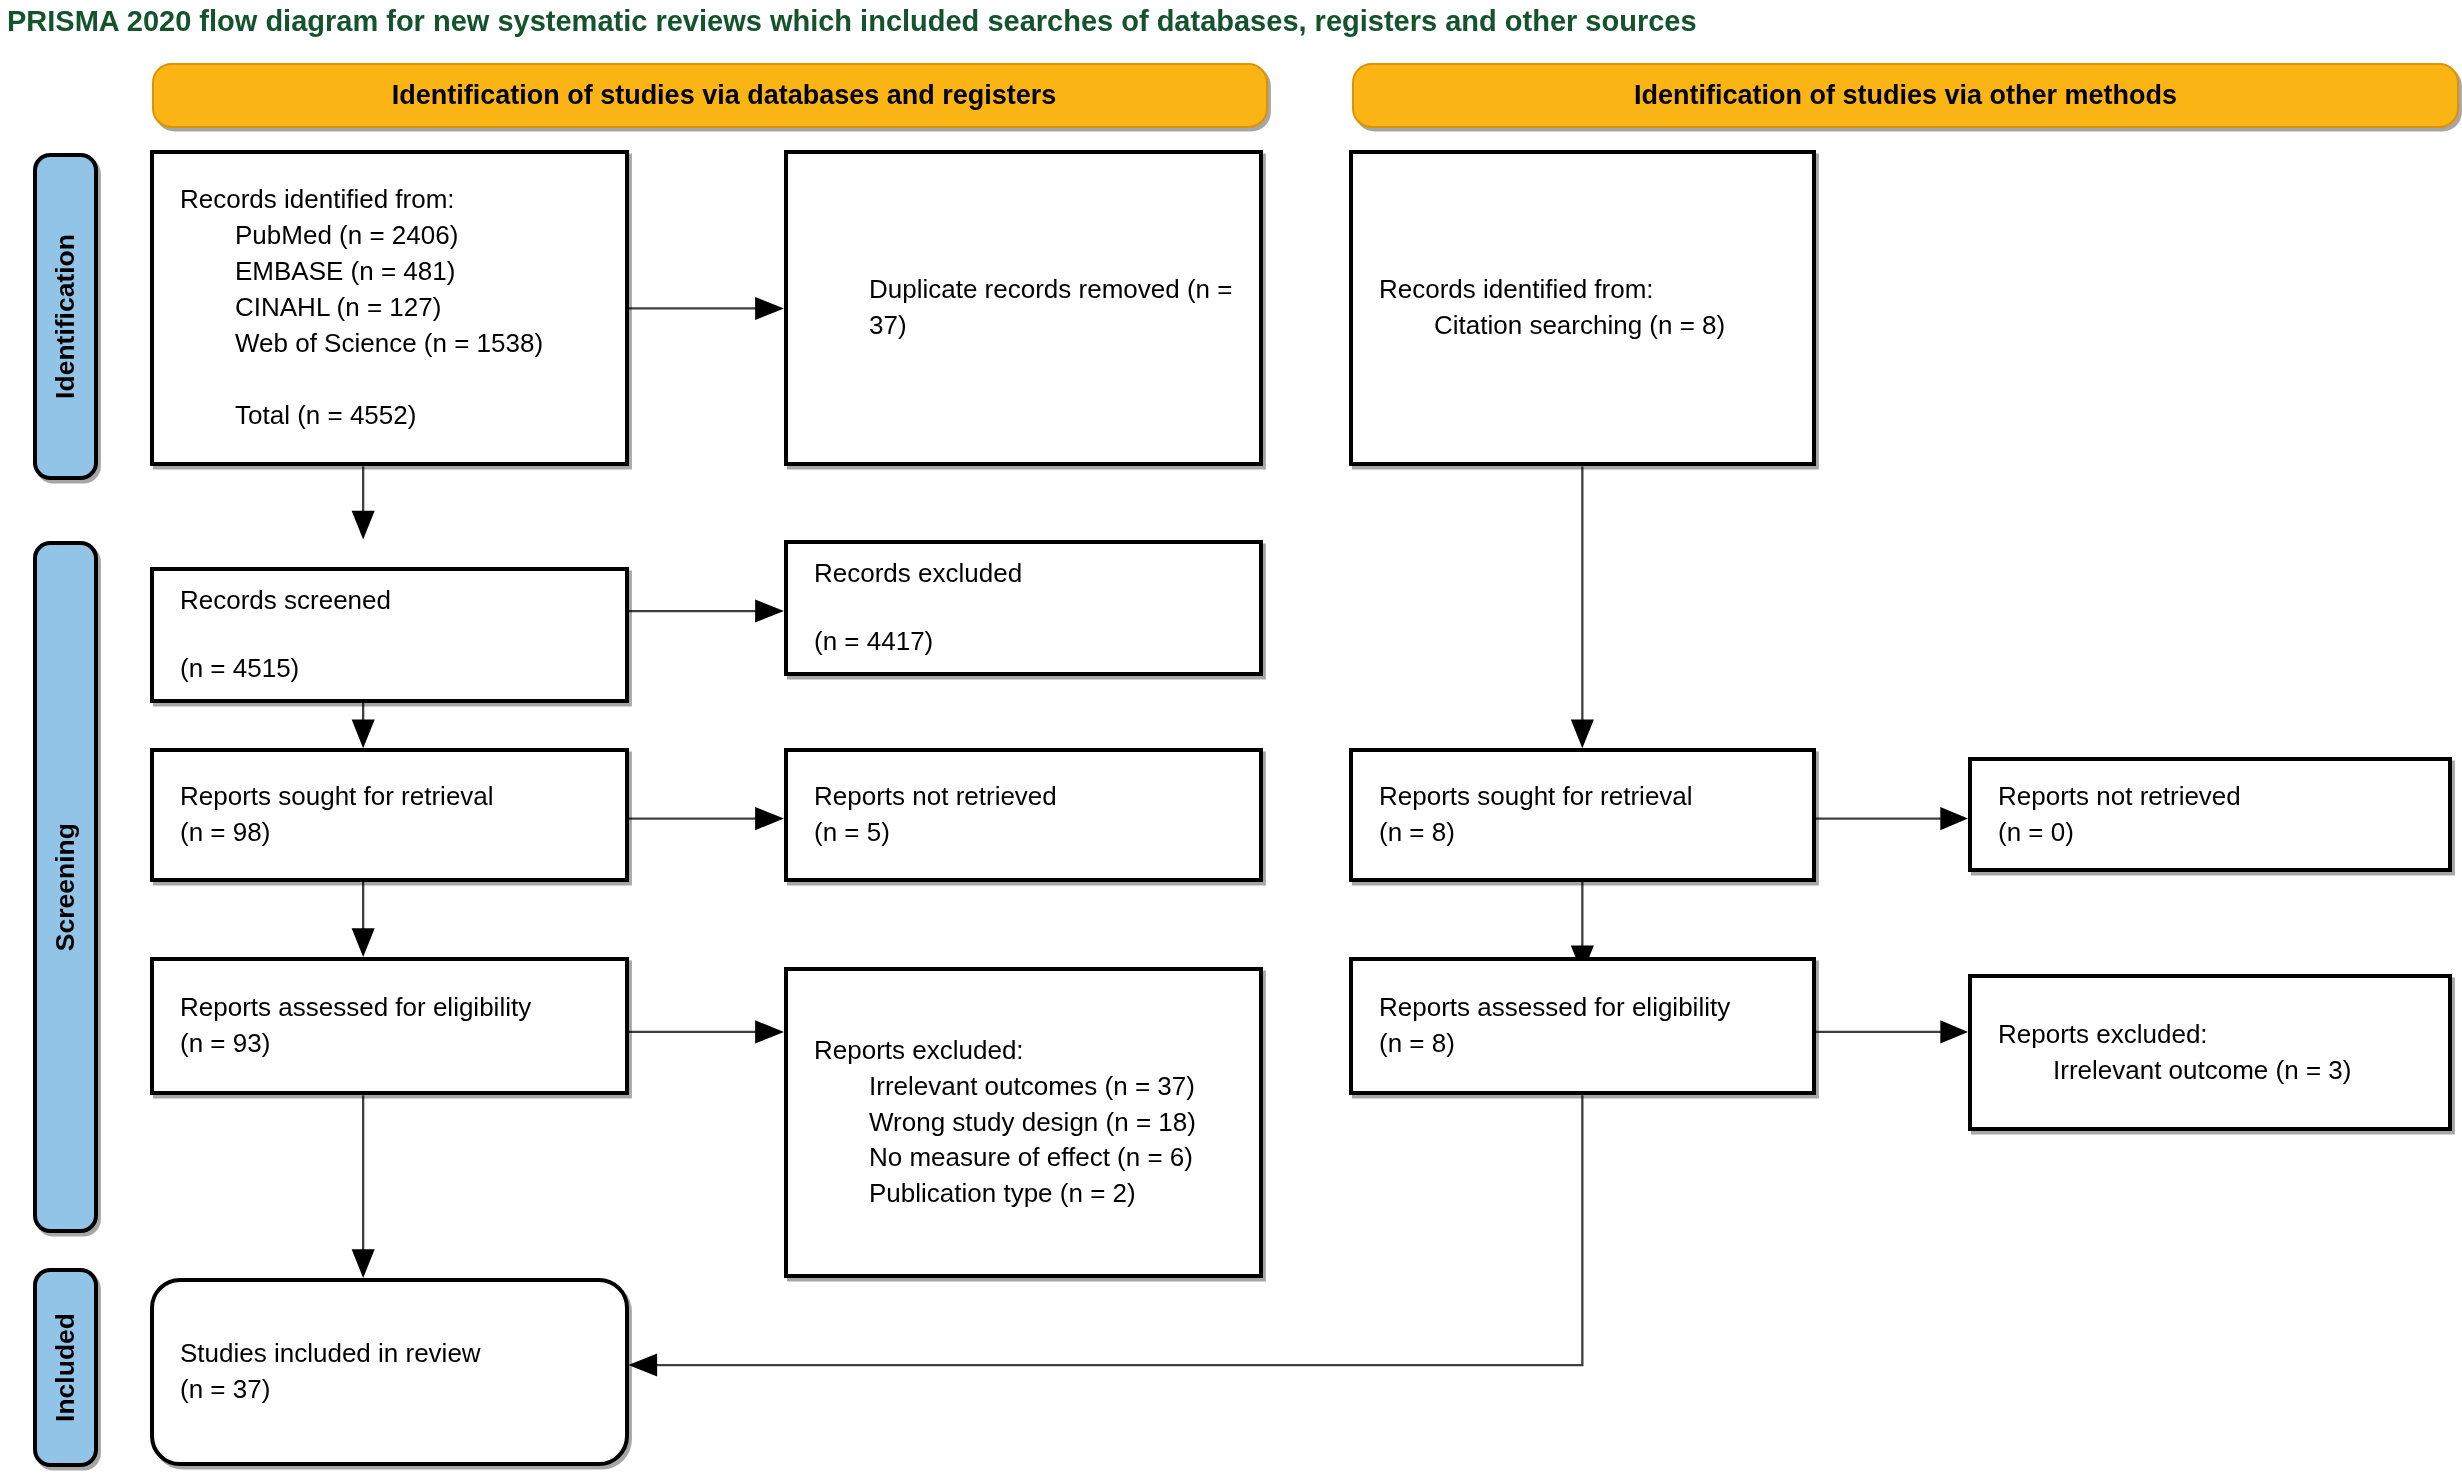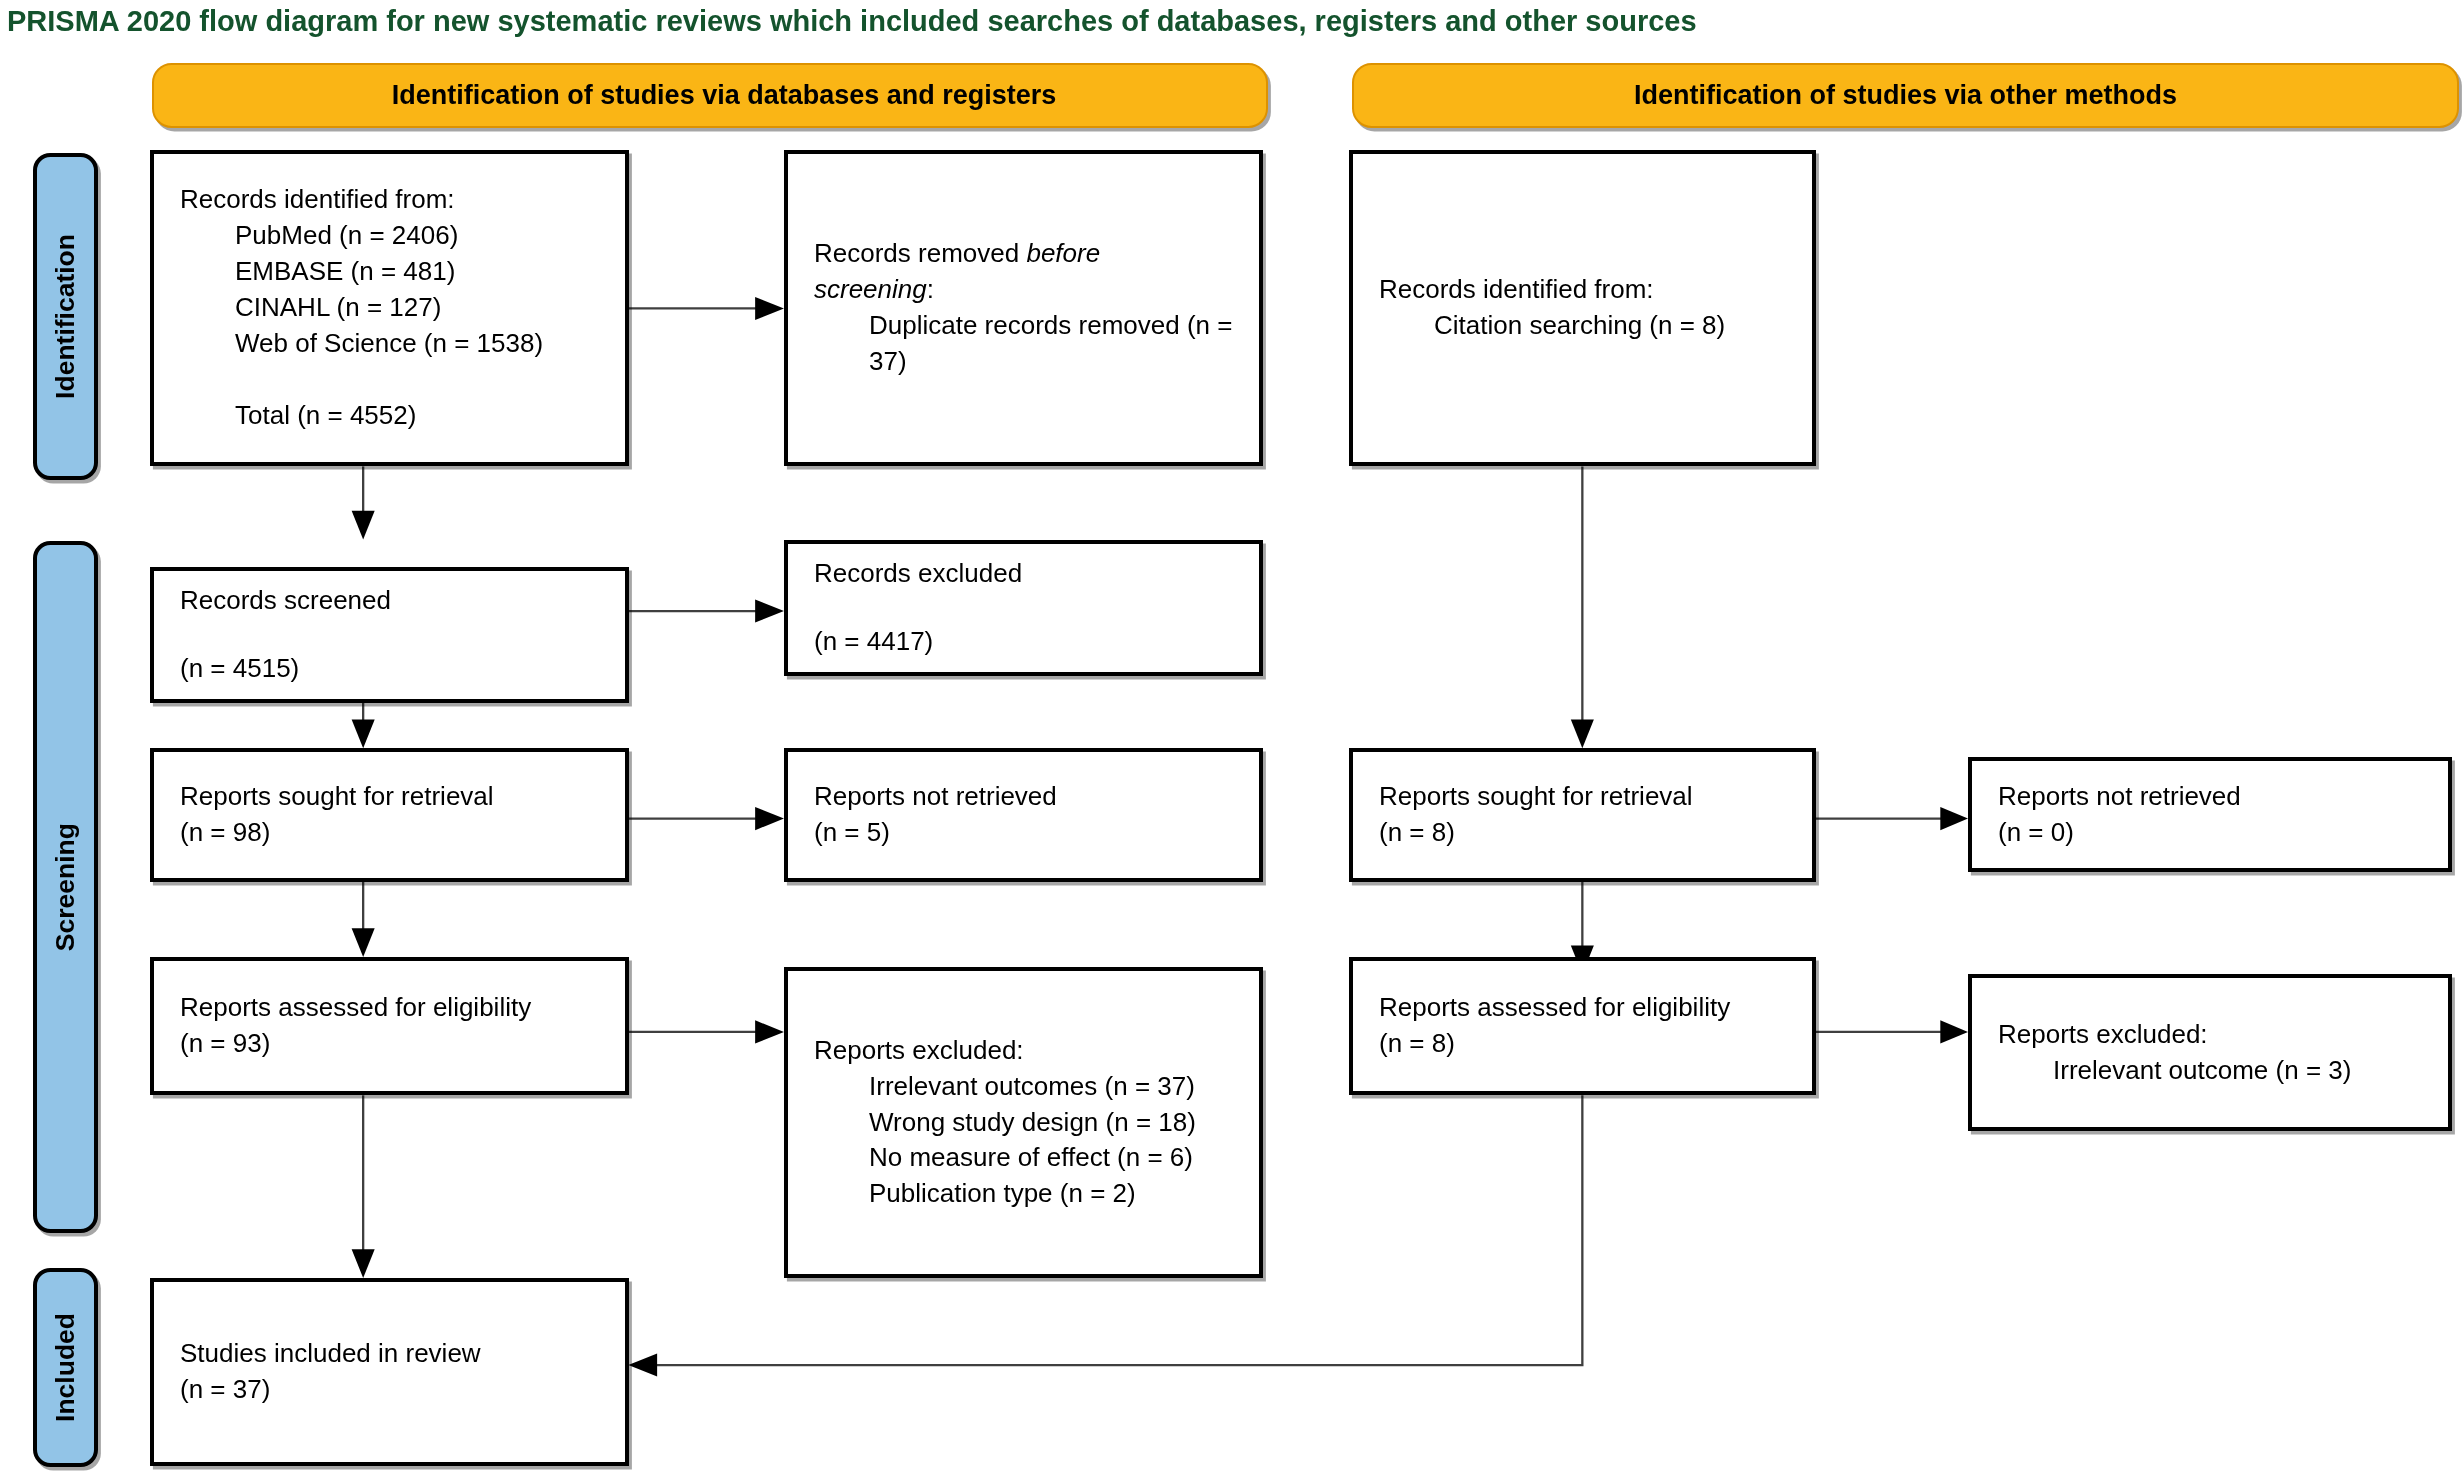--- a/index.html
+++ b/index.html
@@ -55,21 +55,21 @@
   .b-db-screened{top:567px;height:136px;gap:32px;}
   .b-db-rec-excluded{top:540px;height:136px;gap:32px;}
   .b-db-sought{top:748px;height:134px;}
   .b-db-notretrieved{top:748px;height:134px;}
   .b-other-sought{top:748px;height:134px;}
   .b-other-notretrieved{top:757px;height:115px;}
   .b-db-assessed{top:957px;height:138px;}
   .b-db-rep-excluded{top:967px;height:311px;}
   .b-other-assessed{top:957px;height:138px;}
   .b-other-rep-excluded{top:974px;height:157px;}
-  .b-included{top:1278px;height:188px;}
+  .b-included{top:1278px;height:188px;border-radius:30px;}
   svg.connectors{position:absolute;left:0;top:0;width:2462px;height:1481px;z-index:0;}
   .box,.banner,.stage,.page-title{z-index:1;}
 </style>
 </head>
 <body>
 
 <svg class="connectors" viewBox="0 0 4271 2569" xmlns="http://www.w3.org/2000/svg">
   <g stroke="#3F3F3F" stroke-width="4" fill="#000">
 
     <g>
@@ -162,21 +162,20 @@
   <div>Records identified from:</div>
   <div class="indent">PubMed (n = 2406)</div>
   <div class="indent">EMBASE (n = 481)</div>
   <div class="indent">CINAHL (n = 127)</div>
   <div class="indent">Web of Science (n = 1538)</div>
   <div class="blank-line"></div>
   <div class="indent">Total (n = 4552)</div>
 </div>
 
 <div class="box col2 b-db-removed">
-  <div><span>Records removed </span><i>before</i><br><i>screening</i><span>:</span></div>
   <div class="indent">Duplicate records removed (n = 37)</div>
 </div>
 
 <div class="box col3 b-other-identified">
   <div>Records identified from:</div>
   <div class="indent">Citation searching (n = 8)</div>
 </div>
 
 <div class="box col1 b-db-screened">
   <div>Records screened</div>

